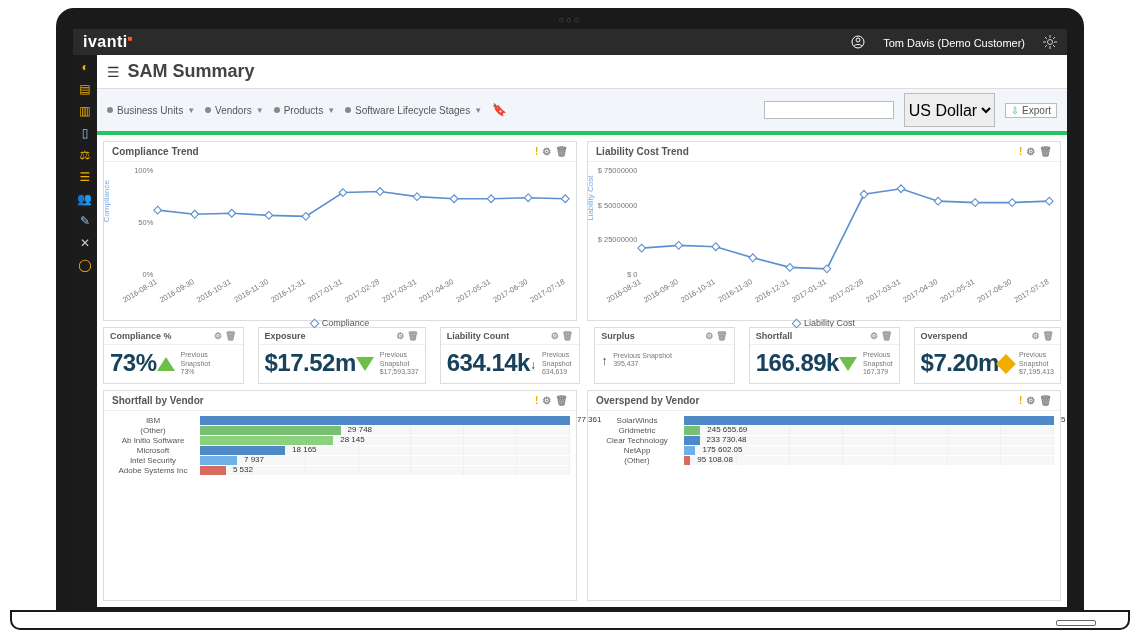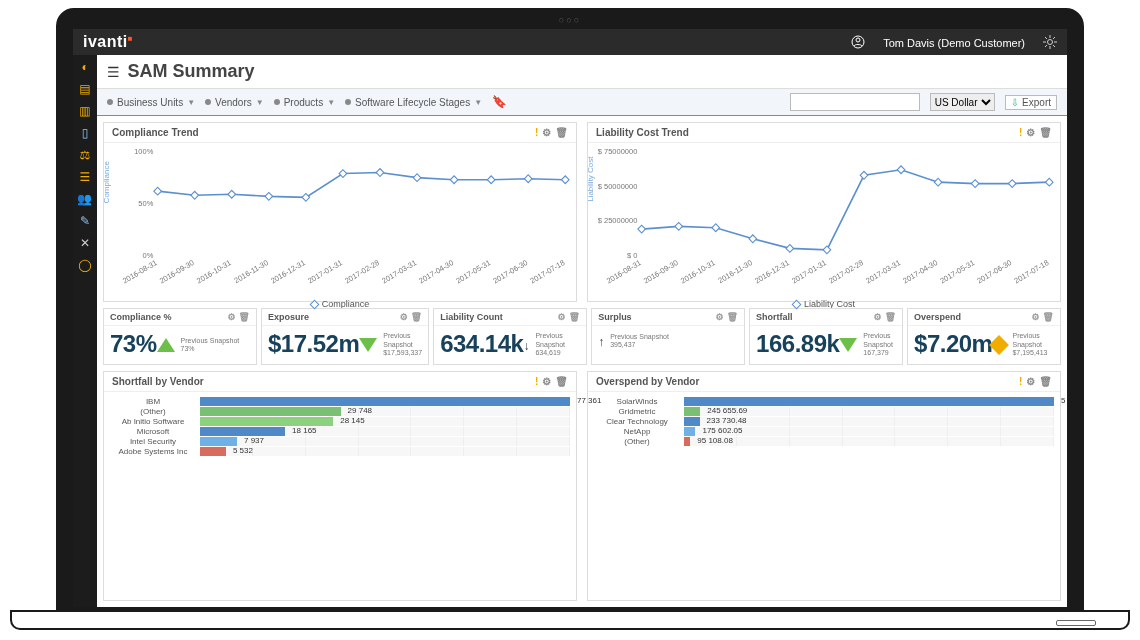--- a/index.html
+++ b/index.html
@@ -14,39 +14,39 @@
 .brand sup{font-size:8px;color:#ff5722}
 .spacer{flex:1}
 .user{display:flex;align-items:flex-end;gap:18px;font-size:11px}
 .main{display:flex;height:calc(100% - 26px)}
 .leftnav{width:24px;background:#1c1c1c;display:flex;flex-direction:column;align-items:center;padding-top:4px;gap:6px}
 .leftnav .nico{width:16px;height:16px;display:flex;align-items:center;justify-content:center;font-size:12px;cursor:pointer}
 .content{flex:1;overflow:hidden;background:#fff;display:flex;flex-direction:column}
 .titlebar{display:flex;align-items:center;gap:8px;padding:6px 10px;border-bottom:1px solid #ddd}
 .titlebar h1{font-size:18px;font-weight:700;color:#444}
 .ham{font-size:14px;color:#333}
-.filterbar{display:flex;align-items:center;gap:10px;padding:4px 10px;background:#f2f6fb;border-bottom:1px solid #22c55e;font-size:10px;color:#555}
+.filterbar{display:flex;align-items:center;gap:10px;padding:4px 10px;background:#f2f6fb;border-bottom:4px solid #22c55e;font-size:10px;color:#555}
 .fitem{display:flex;align-items:center;gap:4px;cursor:pointer}
 .dot{width:6px;height:6px;border-radius:50%;background:#888}
 .caret{font-size:8px;color:#888}
 .filterbar input[type=text]{height:18px;width:130px;border:1px solid #bbb;font-size:10px;padding:0 4px}
-.filterbar select{height:18px;font-size:10px;border:1px solid #bbb;background:#eee}
+.filterbar select{height:34px;font-size:16px;border:1px solid #bbb;background:#eee}
 .exportbtn{display:flex;align-items:center;gap:3px;border:1px solid #bbb;padding:1px 5px;background:#fff;cursor:pointer}
 .dash{flex:1;overflow:hidden;padding:6px;display:flex;flex-direction:column;gap:6px}
 .row{display:flex;gap:10px}
 .panel{border:1px solid #ddd;background:#fff;flex:1;display:flex;flex-direction:column}
 .phead{display:flex;align-items:center;padding:4px 8px;border-bottom:1px solid #eee;font-size:10px;font-weight:700;color:#555}
 .phead .pctrls{margin-left:auto;display:flex;gap:4px;color:#888;font-size:10px}
 .info{color:#f0ad00;font-weight:700}
 .chartbody{position:relative;flex:1}
 .axis-label{position:absolute;left:2px;top:50%;transform:rotate(-90deg) translateX(50%);transform-origin:left;font-size:8px;color:#7aa9e0}
 .legend{text-align:center;font-size:9px;color:#555;padding:2px 0}
 .legend .ldot{display:inline-block;width:7px;height:7px;border:1.5px solid #5b8fd0;background:#fff;transform:rotate(45deg);margin-right:4px;vertical-align:middle}
 svg text{font-size:7px;fill:#777}
-.kpirow{display:flex;gap:4px}
+.kpirow{display:flex;gap:14px}
 .kpi{border:1px solid #ddd;flex:1;display:flex;flex-direction:column}
 .khead{display:flex;padding:3px 6px;font-size:9px;font-weight:700;color:#555;border-bottom:1px solid #f0f0f0}
 .khead .pctrls{margin-left:auto;display:flex;gap:3px;color:#999;font-size:9px}
 .kbody{padding:4px 6px 6px;display:flex;}
 .kval{font-size:24px;font-weight:700;color:#18425c;letter-spacing:-.5px}
 .ksub{display:flex;align-items:center;gap:6px;margin-top:2px}
 .tri{width:0;height:0;border-left:9px solid transparent;border-right:9px solid transparent}
 .tri.up{border-bottom:14px solid #6cc04a}
 .tri.down{border-top:14px solid #6cc04a}
 .arrow{font-size:12px;color:#333}

